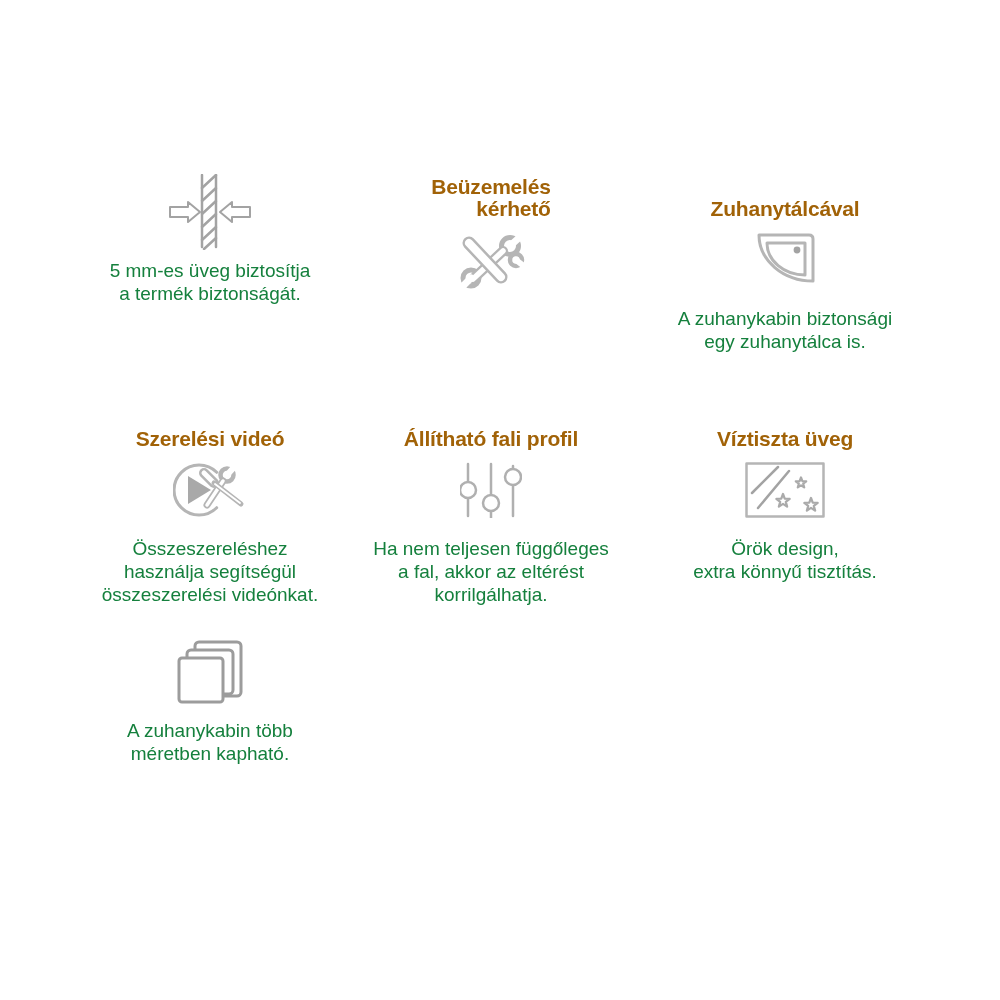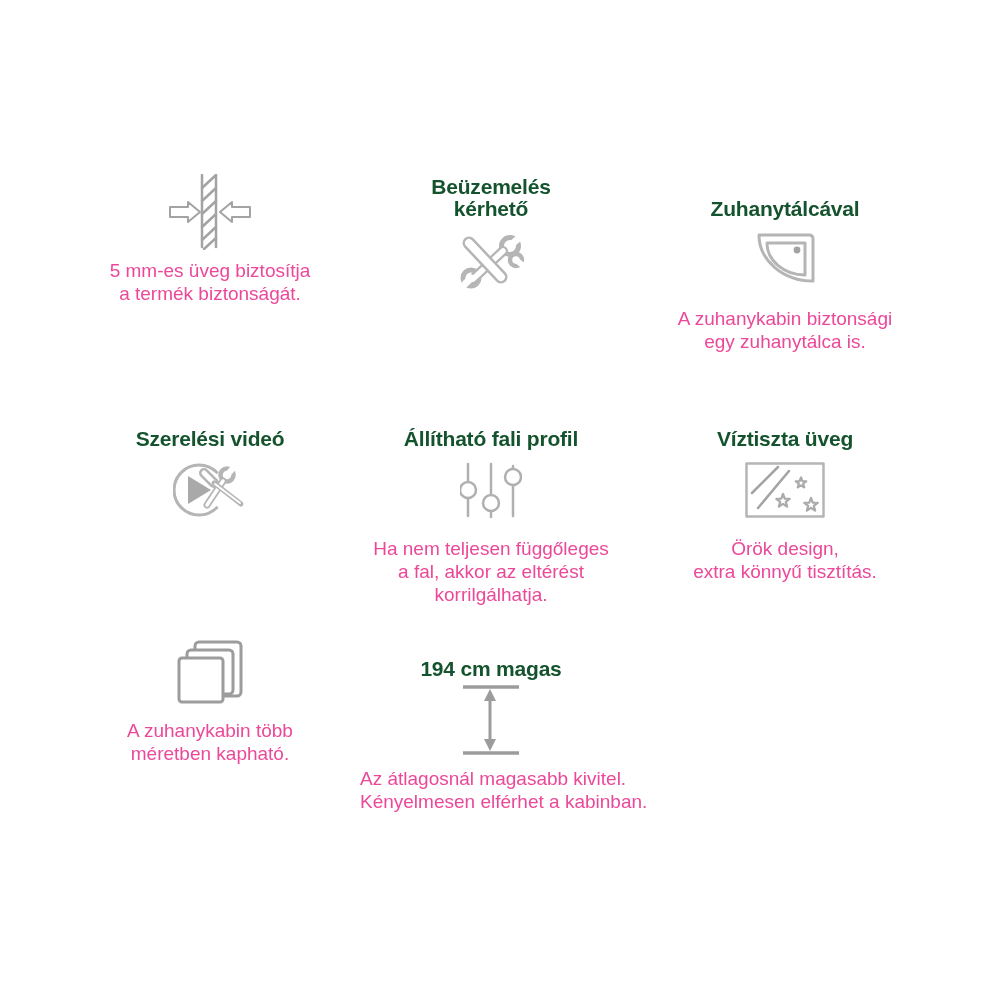--- a/index.html
+++ b/index.html
@@ -10,26 +10,26 @@
   }
   .grid{
     padding:172px 0 0 60px;
     display:grid;
     grid-template-columns:300px 262px 326px;
     grid-auto-rows:230px;
   }
   .cell{text-align:center;}
   .f-title{
     height:48px;display:flex;align-items:flex-end;justify-content:center;
-    font-weight:bold;font-size:21px;line-height:22px;color:#14532d;
-    white-space:pre;letter-spacing:-0.2px;
+    font-weight:bold;font-size:21px;line-height:22px;color:#a16207;
+    white-space:pre;letter-spacing:-0.2px;text-align:right;
   }
   .f-icon{height:80px;display:flex;align-items:center;justify-content:center;}
   .f-desc{
-    margin-top:7px;font-size:19px;line-height:23px;color:#ec4899;white-space:pre;
+    margin-top:7px;font-size:19px;line-height:23px;color:#15803d;white-space:pre;
   }
   svg{display:block;}
 </style>
 </head>
 <body>
 
 <main class="grid">
 
   <section class="cell">
     <div class="f-icon">
@@ -97,20 +97,23 @@
         <circle cx="54" cy="13" r="6.5" stroke="#b5b5b5" stroke-width="4.5"></circle>
         <line x1="34" y1="43" x2="50" y2="19" stroke="#ffffff" stroke-width="3.5"></line>
         <line x1="54" y1="13" x2="63" y2="3" stroke="#ffffff" stroke-width="6"></line>
 
         <line x1="31" y1="11" x2="41" y2="21" stroke="#b5b5b5" stroke-width="10"></line>
         <line x1="31" y1="11" x2="41" y2="21" stroke="#ffffff" stroke-width="5"></line>
         <line x1="41" y1="21" x2="68" y2="42" stroke="#b5b5b5" stroke-width="5"></line>
         <line x1="42" y1="22" x2="67" y2="41" stroke="#ffffff" stroke-width="2"></line>
       </svg>
     </div>
+    <div class="f-desc">Összeszereléshez
+használja segítségül
+összeszerelési videónkat.</div>
   </section>
 
   <section class="cell">
     <div class="f-title">Állítható fali profil</div>
     <div class="f-icon">
       <svg width="62" height="56" viewBox="0 0 62 56" fill="none" stroke-linecap="round">
         <g stroke="#b0b0b0" stroke-width="2.5">
           <line x1="8" y1="2" x2="8" y2="54"></line>
           <line x1="31" y1="2" x2="31" y2="56"></line>
           <line x1="53" y1="4" x2="53" y2="54"></line>
@@ -156,28 +159,14 @@
       <svg width="66" height="64" viewBox="0 0 66 64" fill="none" stroke-linejoin="round" stroke-linecap="round">
         <rect x="18" y="2" width="46" height="54" rx="4" fill="#ffffff" stroke="#9c9c9c" stroke-width="3"></rect>
         <rect x="10" y="10" width="46" height="44" rx="4" fill="#ffffff" stroke="#9c9c9c" stroke-width="3"></rect>
         <rect x="2" y="18" width="44" height="44" rx="3" fill="#ffffff" stroke="#9c9c9c" stroke-width="3"></rect>
       </svg>
     </div>
     <div class="f-desc">A zuhanykabin több
 méretben kapható.</div>
   </section>
 
-  <section class="cell">
-    <div class="f-title">194 cm magas</div>
-    <div class="f-icon">
-      <svg width="56" height="72" viewBox="0 0 56 72" fill="none" stroke-linecap="round">
-        <line x1="0" y1="3" x2="56" y2="3" stroke="#9c9c9c" stroke-width="3.5"></line>
-        <line x1="0" y1="69" x2="56" y2="69" stroke="#9c9c9c" stroke-width="3.5"></line>
-        <line x1="27" y1="13" x2="27" y2="59" stroke="#9c9c9c" stroke-width="3"></line>
-        <polygon points="27,5 21,17 33,17" fill="#9c9c9c"></polygon>
-        <polygon points="27,67 21,55 33,55" fill="#9c9c9c"></polygon>
-      </svg>
-    </div>
-    <div class="f-desc">Az átlagosnál magasabb kivitel.
-Kényelmesen elférhet a kabinban.</div>
-  </section>
 
 </main>
 
 </body></html>

